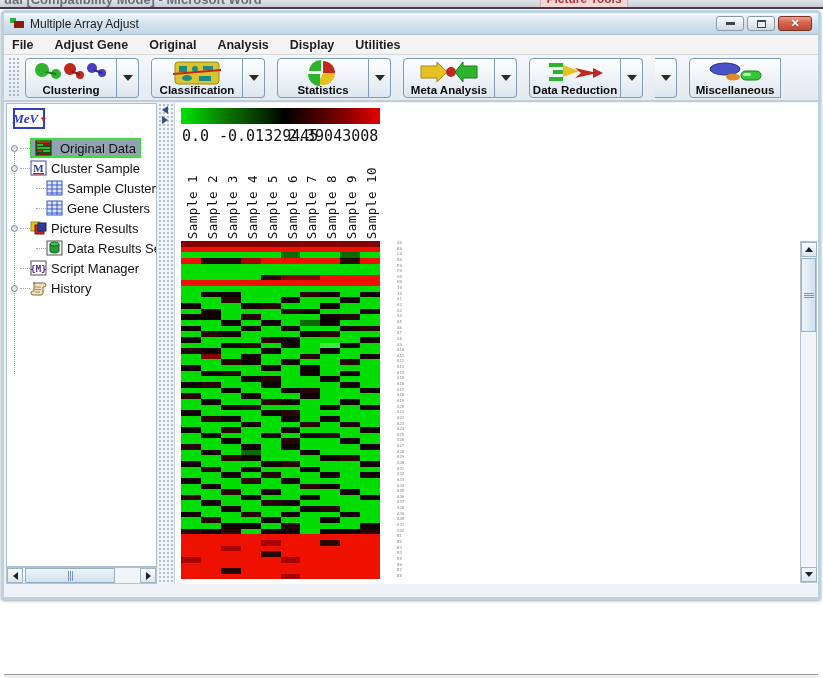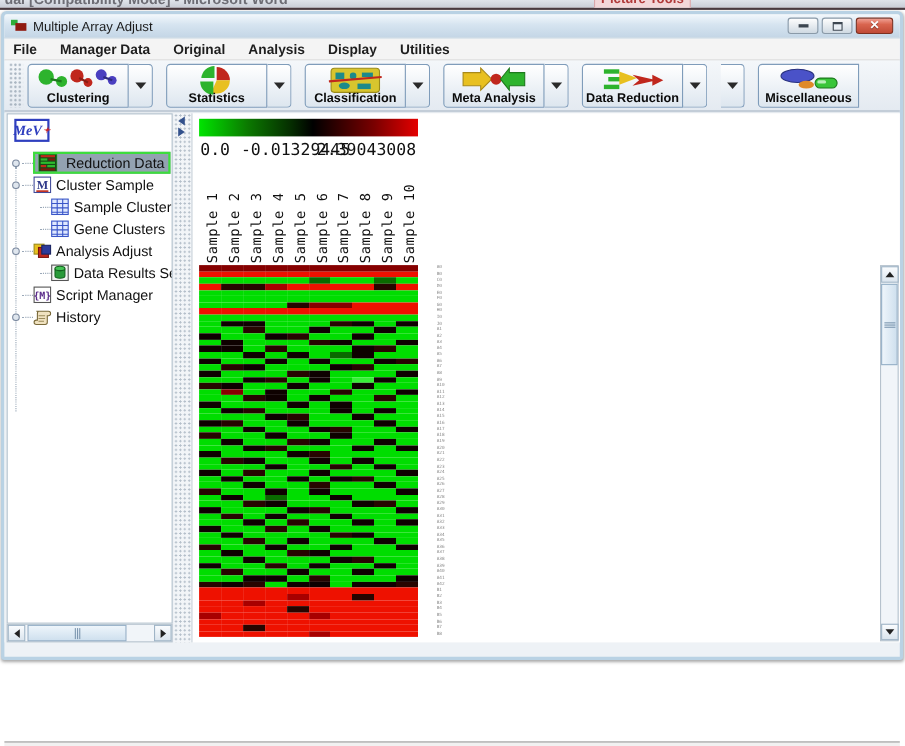--- a/index.html
+++ b/index.html
@@ -140,21 +140,21 @@
           <span class="glyph-max"></span>
         </span>
       <span class="wbtn close">
           <span class="glyph-x">✕</span>
         </span>
     </span>
   </div>
 
   <div class="menubar">
     <span class="menu-item">File</span>
-    <span class="menu-item">Manager Data</span>
+    <span class="menu-item">Adjust Gene</span>
     <span class="menu-item">Original</span>
     <span class="menu-item">Analysis</span>
     <span class="menu-item">Display</span>
     <span class="menu-item">Utilities</span>
   </div>
 
   <div class="toolbar">
     <span class="drag-handle"></span>
 
     <span class="tgroup">
@@ -175,48 +175,48 @@
         <span class="tlabel">Clustering</span>
       </span>
       <span class="abtn">
           <span class="tri-down"></span>
         </span>
     </span>
 
     <span class="tgroup">
       <span class="tbtn">
         <span class="ticon">
-          <svg width="34" height="27">
-              <path d="M17 13 L17 1 A12 12 0 0 1 29 13 Z" fill="#c0271d"></path>
-              <path d="M17 13 L29 13 A12 12 0 0 1 12 24 Z" fill="#e8c020"></path>
-              <path d="M15 11 L15 0 A12 12 0 0 0 3 11 Z" fill="#2db32d"></path>
-              <path d="M14 14 L2 14 A12 12 0 0 0 14 26 Z" fill="#2db32d"></path>
-            </svg>
-        </span>
-        <span class="tlabel">Statistics</span>
-      </span>
-      <span class="abtn">
-          <span class="tri-down"></span>
-        </span>
-    </span>
-
-    <span class="tgroup">
-      <span class="tbtn">
-        <span class="ticon">
           <svg width="56" height="26">
               <rect x="6" y="2" width="44" height="22" rx="3" fill="#d8c52e" stroke="#9a8a1a"></rect>
               <rect x="10" y="6" width="8" height="6" fill="#1d8a8a"></rect>
               <circle cx="26" cy="9" r="3" fill="#1d8a8a"></circle>
               <rect x="34" y="6" width="10" height="4" fill="#1d8a8a"></rect>
               <ellipse cx="18" cy="18" rx="5" ry="3" fill="#1d8a8a"></ellipse>
               <rect x="30" y="16" width="12" height="5" fill="#1d8a8a"></rect>
               <line x1="4" y1="14" x2="52" y2="10" stroke="#c0271d" stroke-width="2"></line>
             </svg>
         </span>
         <span class="tlabel">Classification</span>
+      </span>
+      <span class="abtn">
+          <span class="tri-down"></span>
+        </span>
+    </span>
+
+    <span class="tgroup">
+      <span class="tbtn">
+        <span class="ticon">
+          <svg width="34" height="27">
+              <path d="M17 13 L17 1 A12 12 0 0 1 29 13 Z" fill="#c0271d"></path>
+              <path d="M17 13 L29 13 A12 12 0 0 1 12 24 Z" fill="#e8c020"></path>
+              <path d="M15 11 L15 0 A12 12 0 0 0 3 11 Z" fill="#2db32d"></path>
+              <path d="M14 14 L2 14 A12 12 0 0 0 14 26 Z" fill="#2db32d"></path>
+            </svg>
+        </span>
+        <span class="tlabel">Statistics</span>
       </span>
       <span class="abtn">
           <span class="tri-down"></span>
         </span>
     </span>
 
     <span class="tgroup">
       <span class="tbtn">
         <span class="ticon">
           <svg width="64" height="26">
@@ -290,21 +290,21 @@
             <svg class="ticon16" viewBox="0 0 17 16">
                 <rect x="0" y="0" width="17" height="16" fill="#174a17" stroke="#2dbb2d"></rect>
                 <rect x="2" y="1" width="13" height="2" fill="#c02a1a"></rect>
                 <rect x="2" y="4" width="6" height="2" fill="#2dbb2d"></rect>
                 <rect x="9" y="4" width="6" height="2" fill="#7a1a10"></rect>
                 <rect x="2" y="7" width="13" height="2" fill="#2dbb2d"></rect>
                 <rect x="2" y="10" width="5" height="2" fill="#c02a1a"></rect>
                 <rect x="8" y="10" width="7" height="2" fill="#2dbb2d"></rect>
                 <rect x="2" y="13" width="13" height="2" fill="#7a1a10"></rect>
               </svg>
-            <span class="tlbl">Reduction Data</span>
+            <span class="tlbl">Original Data</span>
           </span>
         </div>
 
         <div class="trow">
           <span class="handle"></span>
             <span class="stub"></span>
           <svg class="ticon16" viewBox="0 0 17 16">
               <rect x="1" y="1" width="15" height="14" fill="#fff" stroke="#404a9a"></rect>
               <text x="8.5" y="12" font-size="11" font-weight="bold" fill="#303a8a" text-anchor="middle" font-family="serif">M</text>
               <rect x="3" y="13" width="11" height="1.5" fill="#c02a1a"></rect>
@@ -341,21 +341,21 @@
         </div>
 
         <div class="trow">
           <span class="handle"></span>
             <span class="stub"></span>
           <svg class="ticon16" viewBox="0 0 17 16">
               <rect x="1" y="2" width="9" height="9" fill="#e8c020" stroke="#9a8a1a"></rect>
               <rect x="5" y="5" width="9" height="9" fill="#c0271d" stroke="#7a150e"></rect>
               <rect x="8" y="3" width="8" height="8" fill="#2c3a9a" stroke="#1a2360"></rect>
             </svg>
-          <span class="tlbl">Analysis Adjust</span>
+          <span class="tlbl">Picture Results</span>
         </div>
 
         <div class="trow">
           <span class="nohandle indent1"></span>
             <span class="stub"></span>
           <svg class="ticon16" viewBox="0 0 17 16">
               <rect x="1" y="1" width="15" height="14" fill="#f4f4f4" stroke="#555"></rect>
               <path d="M4 4 a4.5 2 0 0 0 9 0 v7 a4.5 2 0 0 1 -9 0 Z" fill="#2a9a3a" stroke="#14641f"></path>
               <ellipse cx="8.5" cy="4" rx="4.5" ry="2" fill="#45c455" stroke="#14641f"></ellipse>
             </svg>

